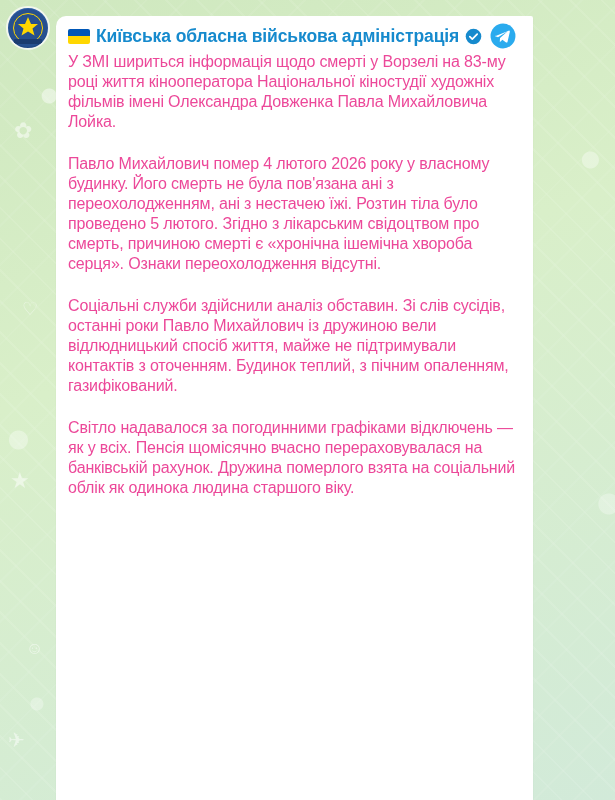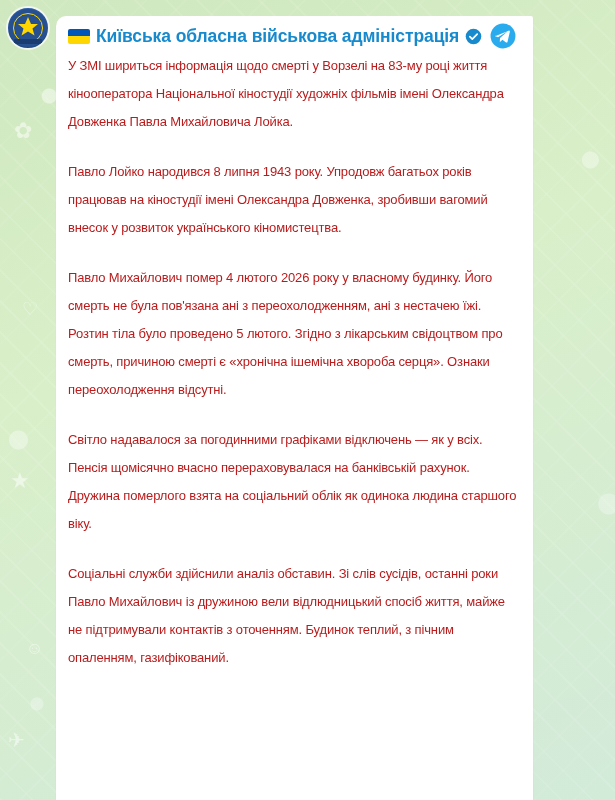--- a/index.html
+++ b/index.html
@@ -104,23 +104,23 @@
   }
   .tg-logo {
     flex: 0 0 auto;
     width: 26px;
     height: 26px;
     margin-left: 2px;
   }
 
   
   .message-text {
-    font-size: 13px;
-    line-height: 28px;
-    color: #b91c1c;
+    font-size: 16px;
+    line-height: 20px;
+    color: #ec4899;
     letter-spacing: -0.15px;
   }
   .message-text p {
     margin: 0 0 22px 0;
   }
   .message-text p:last-child { margin-bottom: 0; }
 </style>
 </head>
 <body>
 
@@ -151,19 +151,18 @@
       <path d="M6.8 12.3 L10.3 15.8 L17.2 8.6" fill="none" stroke="#ffffff" stroke-width="2.4" stroke-linecap="round" stroke-linejoin="round"></path>
     </svg>
     <svg class="tg-logo" viewBox="0 0 24 24">
       <circle cx="12" cy="12" r="11.5" fill="#2aabee"></circle>
       <path d="M5.2 11.9 L17.2 7.1 C17.9 6.85 18.5 7.3 18.27 8.35 L16.2 17.3 C16.03 18.1 15.52 18.3 14.85 17.92 L11.4 15.4 L9.76 16.98 C9.55 17.19 9.38 17.36 9.0 17.36 L9.26 13.9 L15.5 8.4 C15.77 8.17 15.44 8.04 15.08 8.27 L7.4 13.05 L4.95 12.3 C4.4 12.13 4.39 11.75 5.2 11.9 Z" fill="#ffffff"></path>
     </svg>
   </div>
 
   <div class="message-text">
     <p>У ЗМІ шириться інформація щодо смерті у Ворзелі на 83-му році життя кінооператора Національної кіностудії художніх фільмів імені Олександра Довженка Павла Михайловича Лойка.</p>
-    <p>Павло Лойко народився 8 липня 1943 року. Упродовж багатьох років працював на кіностудії імені Олександра Довженка, зробивши вагомий внесок у розвиток українського кіномистецтва.</p>
     <p>Павло Михайлович помер 4 лютого 2026 року у власному будинку. Його смерть не була пов'язана ані з переохолодженням, ані з нестачею їжі. Розтин тіла було проведено 5 лютого. Згідно з лікарським свідоцтвом про смерть, причиною смерті є «хронічна ішемічна хвороба серця». Ознаки переохолодження відсутні.</p>
+    <p>Соціальні служби здійснили аналіз обставин. Зі слів сусідів, останні роки Павло Михайлович із дружиною вели відлюдницький спосіб життя, майже не підтримували контактів з оточенням. Будинок теплий, з пічним опаленням, газифікований.</p>
     <p>Світло надавалося за погодинними графіками відключень — як у всіх. Пенсія щомісячно вчасно перераховувалася на банківській рахунок. Дружина померлого взята на соціальний облік як одинока людина старшого віку.</p>
-    <p>Соціальні служби здійснили аналіз обставин. Зі слів сусідів, останні роки Павло Михайлович із дружиною вели відлюдницький спосіб життя, майже не підтримували контактів з оточенням. Будинок теплий, з пічним опаленням, газифікований.</p>
   </div>
 
 </div>
 
 </body></html>

